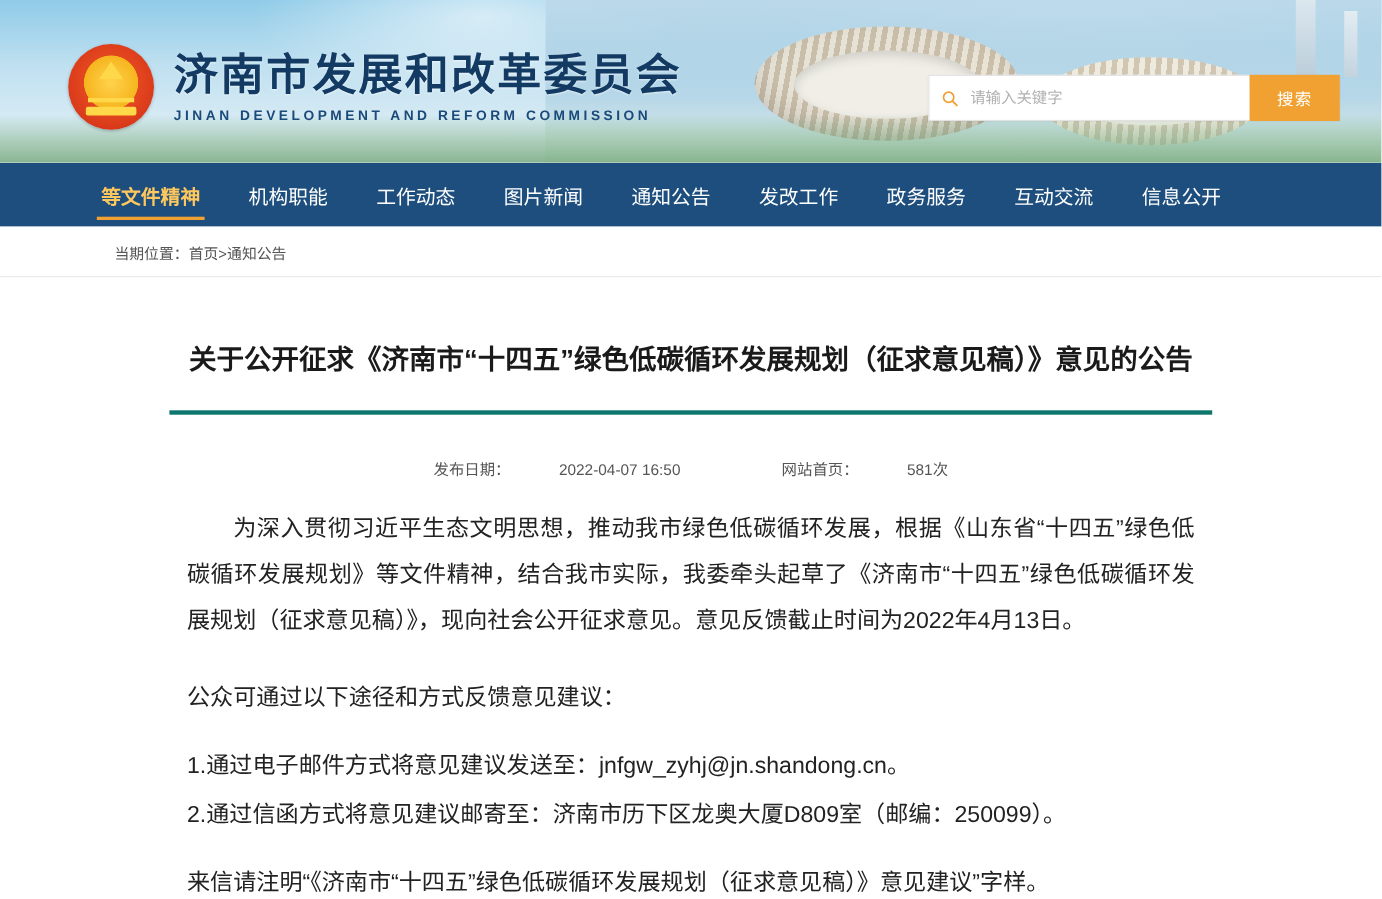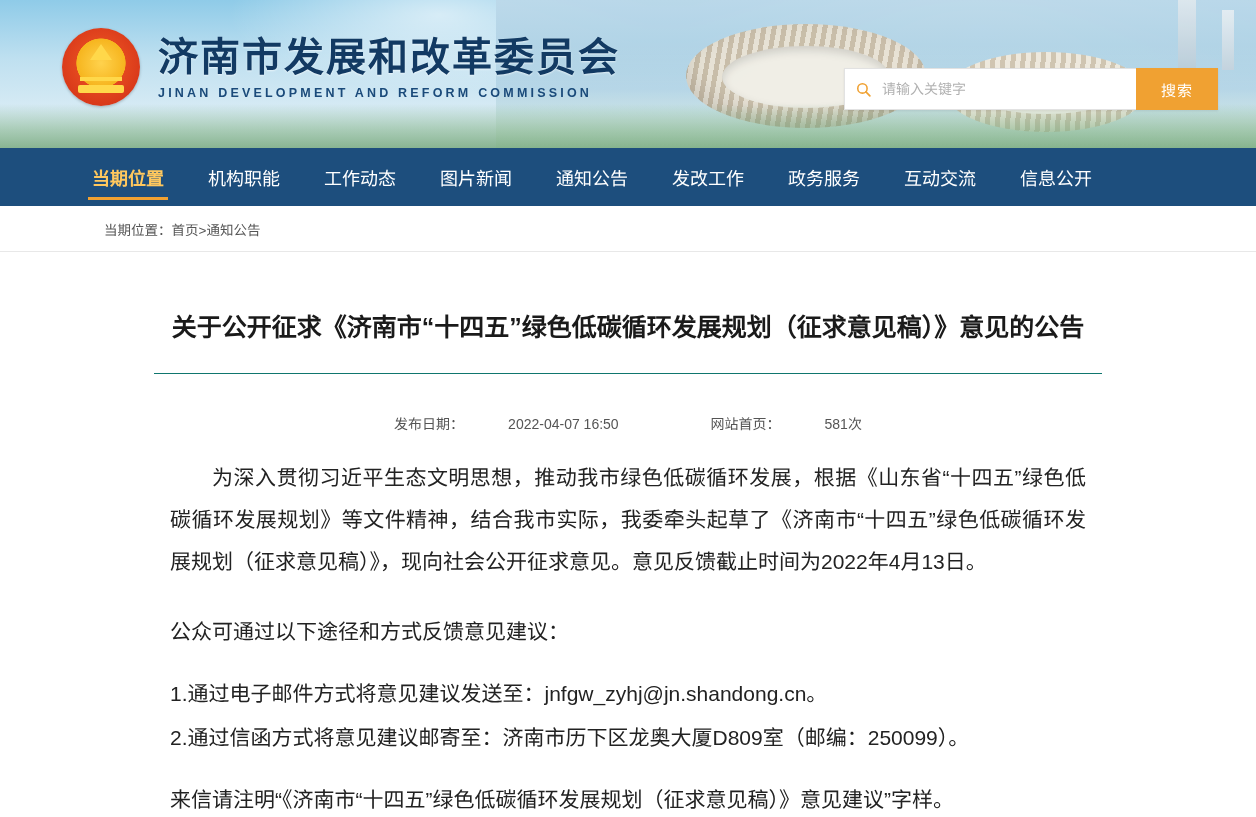--- a/index.html
+++ b/index.html
@@ -74,21 +74,21 @@
   .tower {
     position: absolute; right: 60px; top: 0; width: 18px; height: 70px;
     background: linear-gradient(180deg, #dfe8ee, #b9ccd8);
   }
   .tower2 {
     position: absolute; right: 22px; top: 10px; width: 12px; height: 60px;
     background: linear-gradient(180deg, #e6eef3, #c3d3de);
   }
 
   .brand {
-    position: absolute; left: 62px; top: 28px;
+    position: absolute; left: 62px; top: 40px;
     display: flex; align-items: center; gap: 18px;
     z-index: 4;
   }
   .emblem {
     width: 78px; height: 78px; flex: 0 0 78px;
     border-radius: 50%;
     background: radial-gradient(circle at 50% 45%, #ffd24d 0%, #f6b51e 42%, #e3471f 43%, #cf2b14 100%);
     position: relative;
     box-shadow: 0 1px 3px rgba(0,0,0,.25);
   }
@@ -173,21 +173,21 @@
   .crumb a { color: #555; text-decoration: none; }
 
   
   .article {
     width: 980px; margin: 0 auto; padding: 40px 16px 0 16px;
   }
   .title {
     font-size: 25px; font-weight: 700; color: #1a1a1a;
     text-align: center; line-height: 1.45;
     padding-bottom: 28px;
-    border-bottom: 1px solid #0f766e;
+    border-bottom: 4px solid #0f766e;
   }
   .meta {
     text-align: center; font-size: 14px; color: #555;
     padding: 22px 0 10px 0;
   }
   .meta span { margin: 0 22px; }
   .body { padding: 14px 16px 0 16px; }
   .body p {
     font-size: 21px; color: #222; line-height: 2.0;
     margin: 0 0 20px 0;
@@ -229,21 +229,21 @@
         <circle cx="10.5" cy="10.5" r="6.6" fill="none" stroke="#f0a132" stroke-width="2.2"></circle>
         <line x1="15.4" y1="15.4" x2="21" y2="21" stroke="#f0a132" stroke-width="2.4" stroke-linecap="round"></line>
       </svg>
       <input type="text" placeholder="请输入关键字" style="">
     </div>
     <button class="search-btn">搜索</button>
   </div>
 </div>
 
 <nav class="nav">
-  <div class="nav-item active">当期位置</div>
+  <div class="nav-item active">等文件精神</div>
   <div class="nav-item">机构职能</div>
   <div class="nav-item">工作动态</div>
   <div class="nav-item">图片新闻</div>
   <div class="nav-item">通知公告</div>
   <div class="nav-item">发改工作</div>
   <div class="nav-item">政务服务</div>
   <div class="nav-item">互动交流</div>
   <div class="nav-item">信息公开</div>
 </nav>
 

